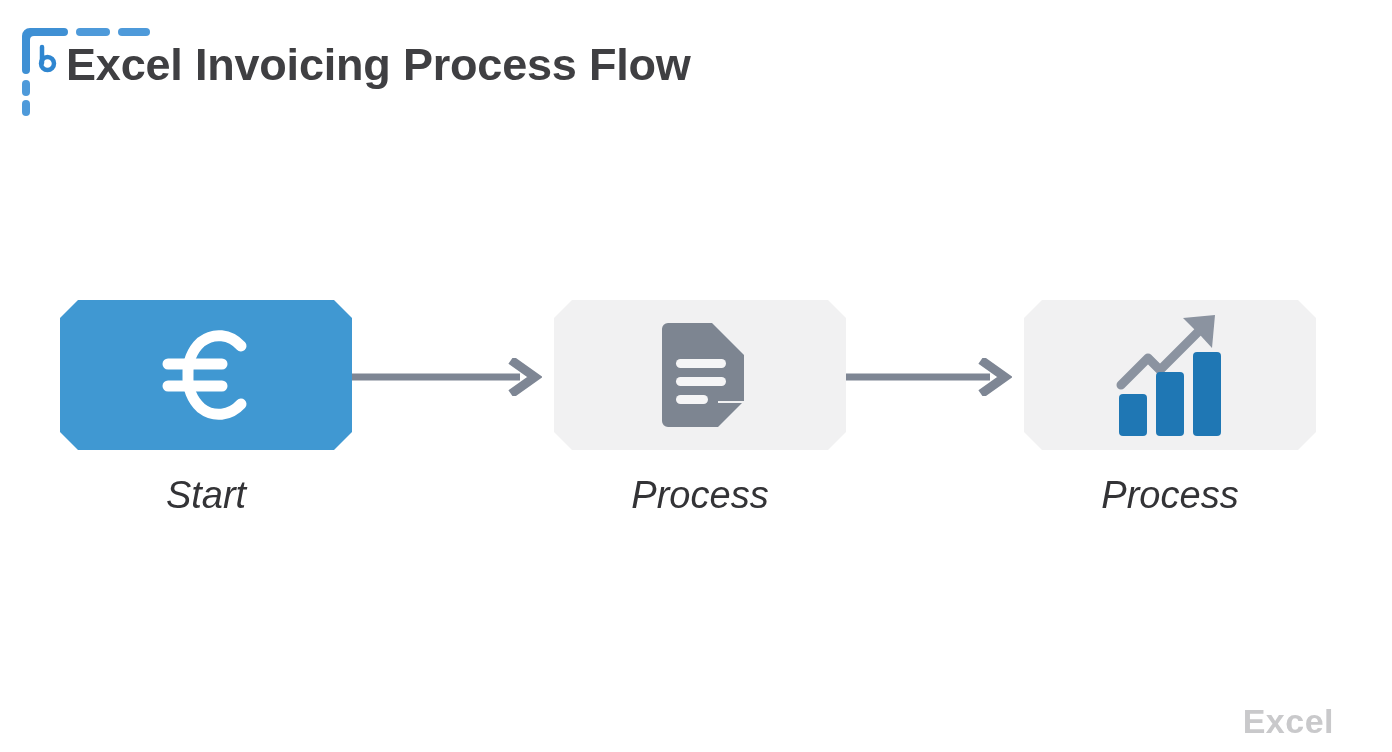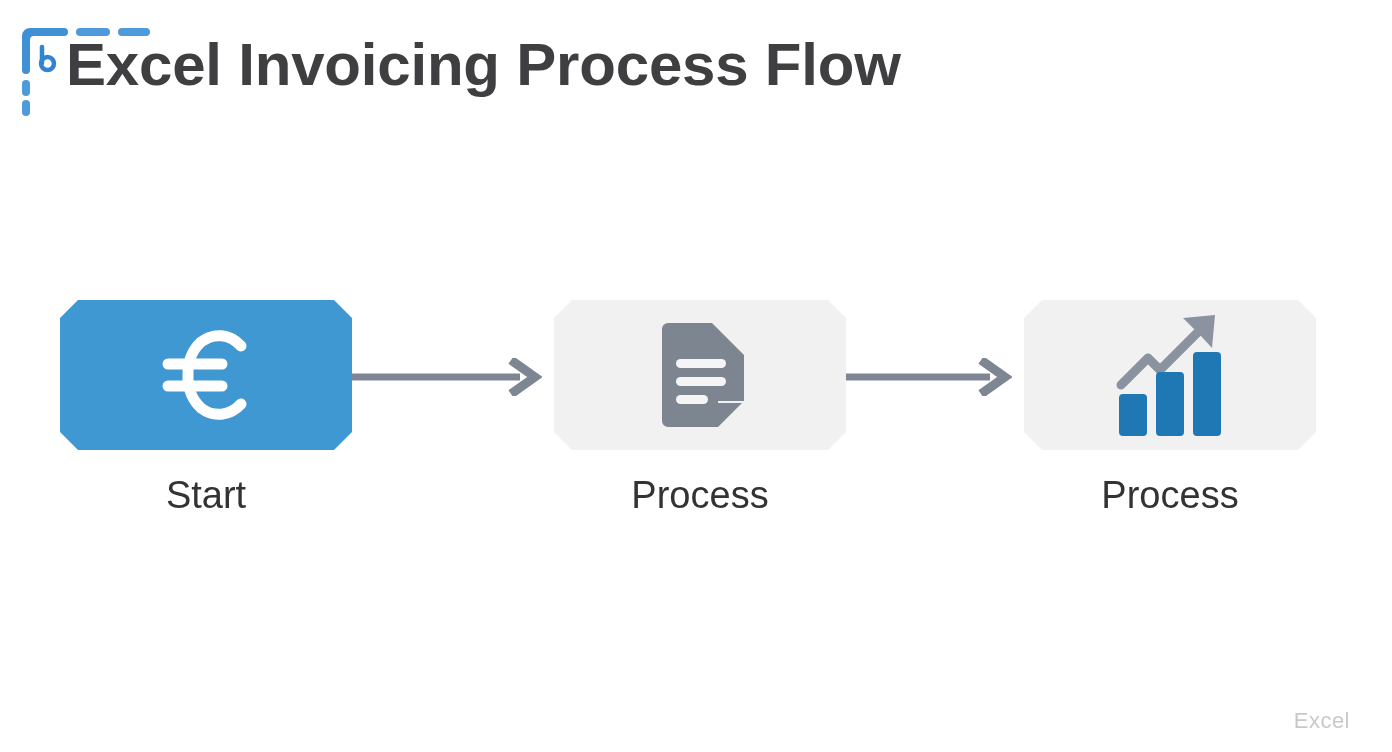--- a/index.html
+++ b/index.html
@@ -33,21 +33,21 @@
     top: 24px;
     width: 132px;
     height: 92px;
   }
   .brand-mark svg { display: block; }
 
   .page-title {
     position: absolute;
     left: 66px;
     top: 34px;
-    font-size: 60px;
+    font-size: 45px;
     font-weight: bold;
     color: #3f3f42;
     letter-spacing: -0.2px;
     white-space: nowrap;
     line-height: 62px;
   }
 
   
   .flow {
     position: absolute;
@@ -86,41 +86,43 @@
     justify-content: center;
   }
 
   .node-label {
     margin-top: 22px;
     text-align: center;
     font-size: 38px;
     color: #333336;
     line-height: 46px;
     white-space: nowrap;
+    font-style: italic;
   }
 
   
   .connector {
     position: absolute;
     top: 58px;
     height: 38px;
   }
   .connector svg { display: block; }
   .connector-1 { left: 352px; width: 190px; }
   .connector-2 { left: 846px; width: 166px; }
 
   
   .watermark {
     position: absolute;
-    right: 42px;
+    right: 58px;
     bottom: 14px;
-    font-size: 22px;
+    font-size: 34px;
     color: #c9c9cb;
     letter-spacing: 0.5px;
     line-height: 34px;
+    font-weight: bold;
   }
 </style>
 </head>
 <body>
 
 <div class="slide">
 
   <div class="header">
 
     <div class="brand-mark">

